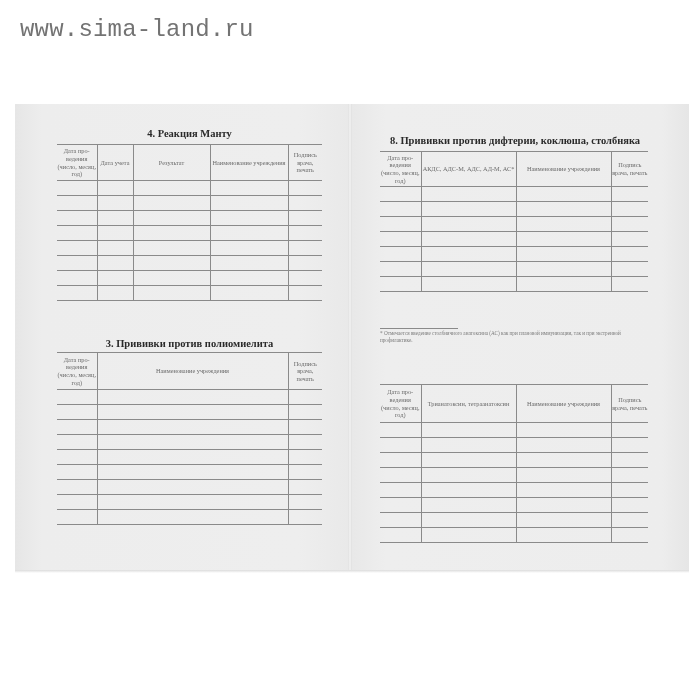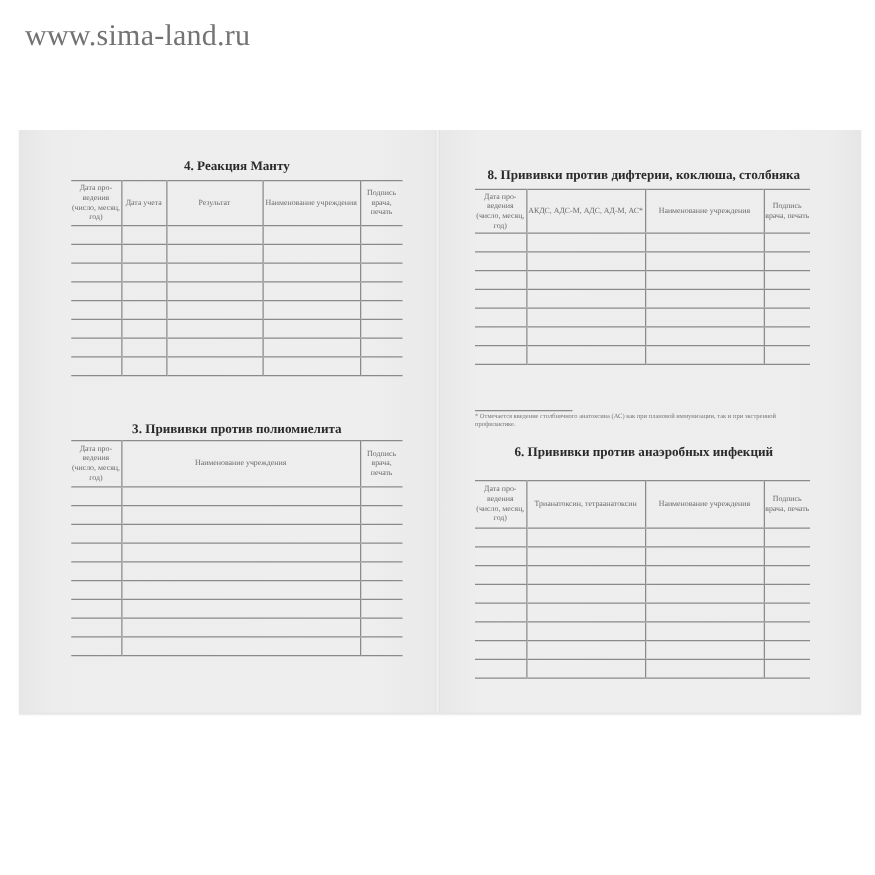--- a/index.html
+++ b/index.html
@@ -4,21 +4,21 @@
 <style>
   html, body { margin:0; padding:0; }
   body {
     width:700px; height:700px; position:relative; overflow:hidden;
     background:#ffffff;
     font-family: "Liberation Serif", "DejaVu Serif", serif;
     color:#3a3a3a;
   }
   .watermark {
     position:absolute; left:20px; top:16px;
-    font-family: Liberation Serif, serif;
+    font-family: Liberation Mono, monospace;
     font-size:24px; color:#737373; letter-spacing:0.2px;
   }
   .page {
     position:absolute; top:104px; height:466px;
     background:#ececec;
   }
   .page.left { left:15px; width:333px; background:linear-gradient(90deg,#e6e6e6 0%,#ededed 8%,#eeeeee 85%,#e9e9e9 100%); }
   .page.right { left:352px; width:337px; background:linear-gradient(90deg,#e8e8e8 0%,#eeeeee 10%,#ededed 92%,#e6e6e6 100%); }
   .spine {
     position:absolute; left:348px; top:104px; width:4px; height:466px;
@@ -268,21 +268,20 @@
         <td></td>
         <td></td>
       </tr>
     </tbody>
 </table>
 
 <div class="footnote-rule"></div>
 <div class="footnote">* Отмечается введение столбнячного анатоксина (АС) как при плановой иммунизации, так и при экстренной профилактике.</div>
 
 <div class="section-title" style="left:370px; top:356px; width:290px;">
-  <div>6. Прививки против анаэробных инфекций</div>
 </div>
 <table class="grid" id="t6" style="left:380px; top:384px; width:268px;">
   <colgroup>
       <col style="width:41px">
       <col style="width:95px">
       <col style="width:95px">
       <col style="width:37px">
     </colgroup>
   <thead>
     <tr style="height:38px">

